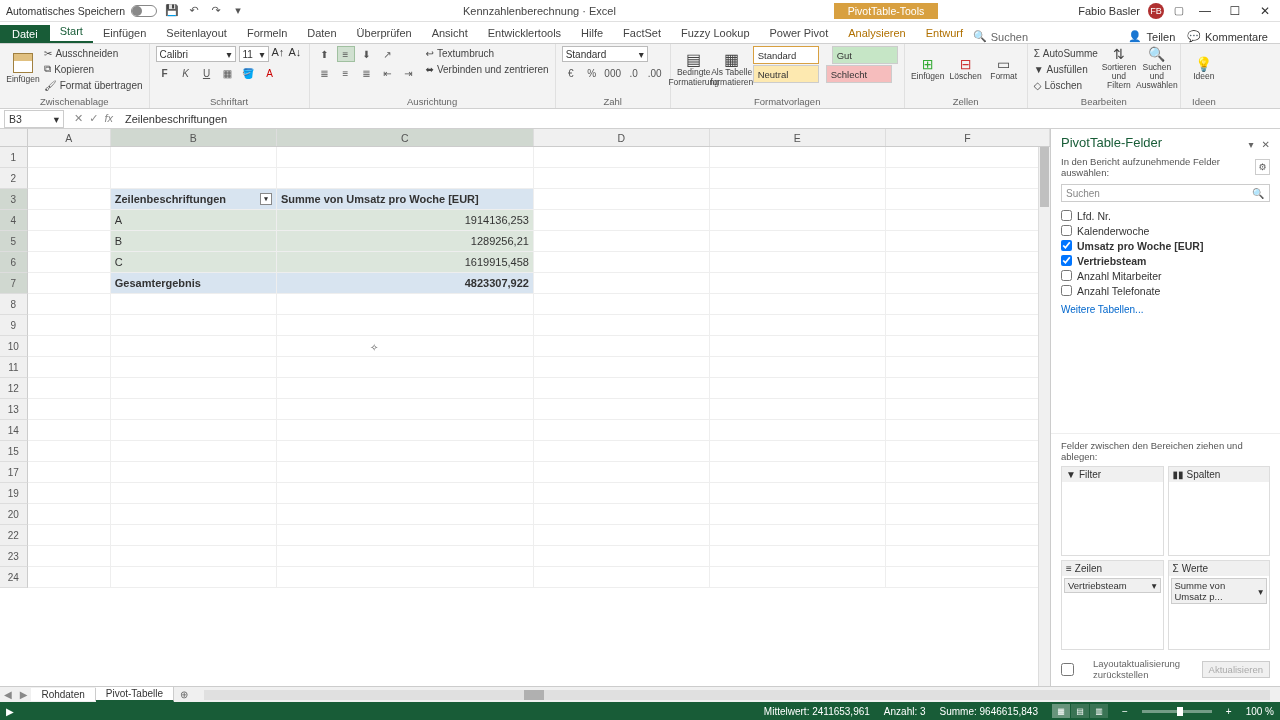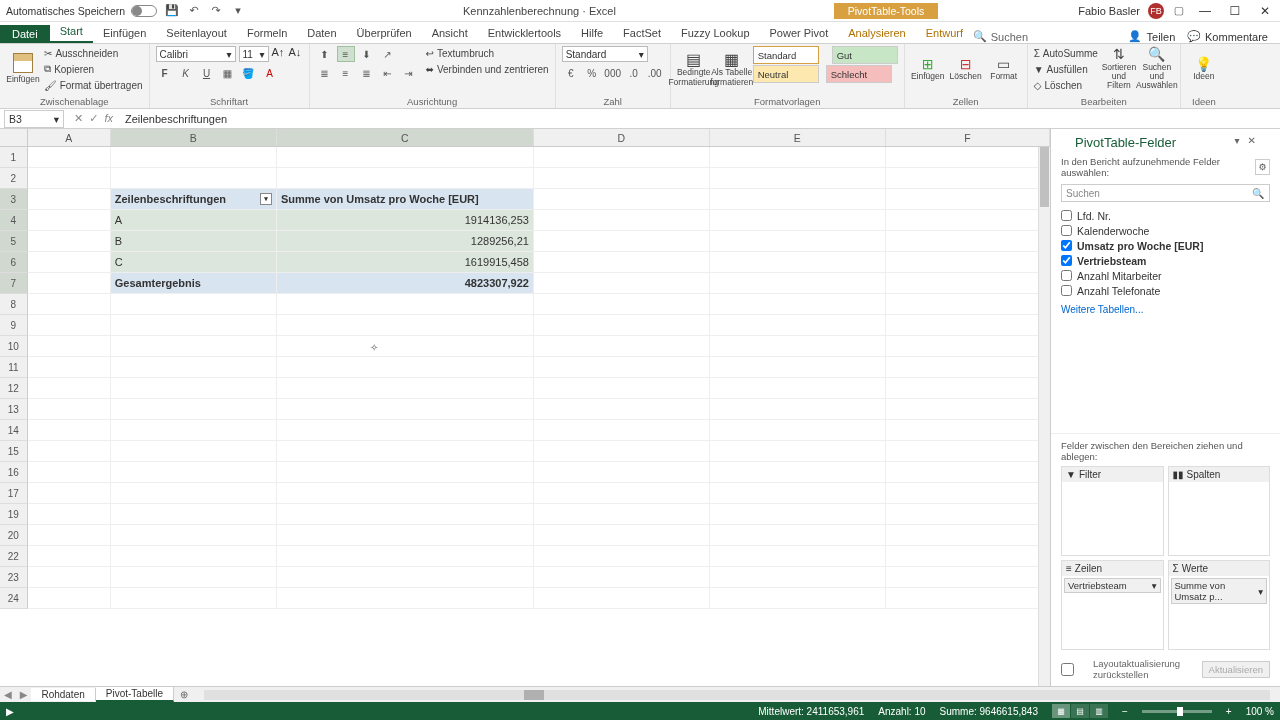--- a/index.html
+++ b/index.html
@@ -72,21 +72,21 @@
 .pivot-sel { background:#dce6dc; }
 .pivot-hdr { background:#d8e4f0; font-weight:600; }
 .pivot-total { background:#d8e4f0; font-weight:600; }
 .filter-btn { width:12px; height:12px; border:1px solid #888; background:#fff; font-size:7px; display:flex; align-items:center; justify-content:center; margin-left:auto; }
 .cursor-cell { position:absolute; left:370px; top:calc(18px + 21px*9 + 6px); font-size:10px; color:#666; }
 .scroll-v { position:absolute; right:0; top:18px; bottom:0; width:12px; background:#f0f0f0; border-left:1px solid #ddd; }
 .scroll-v .thumb { position:absolute; left:1px; right:1px; top:0; height:60px; background:#c0c0c0; }
 
 
 .pane { width:230px; border-left:1px solid #ccc; background:#fff; display:flex; flex-direction:column; font-size:11px; }
-.pane-header { padding:6px 24px; font-size:13px; color:#185c37; display:flex; justify-content:space-between; align-items:flex-start; }
+.pane-header { padding:6px 10px; font-size:13px; color:#185c37; display:flex; justify-content:space-between; align-items:flex-end; }
 .pane-header .ctrls { display:flex; gap:8px; color:#666; font-size:10px; }
 .pane .hint { padding:0 10px 4px; font-size:9.5px; color:#555; display:flex; justify-content:space-between; align-items:center; }
 .pane .gear { width:16px; height:16px; border:1px solid #ccc; display:flex; align-items:center; justify-content:center; font-size:9px; }
 .pane .search { margin:2px 10px 4px; height:18px; border:1px solid #ccc; display:flex; align-items:center; padding:0 4px; color:#888; font-size:10px; justify-content:space-between; }
 .field-list { padding:2px 10px; }
 .field-item { display:flex; align-items:center; gap:5px; font-size:10.5px; height:15px; }
 .field-item input { width:11px; height:11px; }
 .field-item.checked { font-weight:600; }
 .more-tables { padding:4px 10px; font-size:10px; color:#0066cc; }
 .pane .areas-hint { padding:6px 10px 4px; font-size:9.5px; color:#555; border-top:1px solid #eee; margin-top:auto; }
@@ -519,29 +519,20 @@
         <div class="row">
           <div class="rh">15</div>
           <div class="cell" style="width: 84px;"></div>
           <div class="cell" style="width: 168px;"></div>
           <div class="cell" style="width: 260px;"></div>
           <div class="cell" style="width: 178px;"></div>
           <div class="cell" style="width: 178px;"></div>
           <div class="cell" style="width: 166px;"></div>
         </div>
         <div class="row">
-          <div class="rh">16</div>
-          <div class="cell" style="width: 84px;"></div>
-          <div class="cell" style="width: 168px;"></div>
-          <div class="cell" style="width: 260px;"></div>
-          <div class="cell" style="width: 178px;"></div>
-          <div class="cell" style="width: 178px;"></div>
-          <div class="cell" style="width: 166px;"></div>
-        </div>
-        <div class="row">
           <div class="rh">17</div>
           <div class="cell" style="width: 84px;"></div>
           <div class="cell" style="width: 168px;"></div>
           <div class="cell" style="width: 260px;"></div>
           <div class="cell" style="width: 178px;"></div>
           <div class="cell" style="width: 178px;"></div>
           <div class="cell" style="width: 166px;"></div>
         </div>
         <div class="row">
           <div class="rh">19</div>
@@ -697,21 +688,21 @@
   <span class="add">⊕</span>
   <div class="hscroll">
       <div class="th"></div>
     </div>
 </div>
 
 <div class="status">
   <span>▶</span>
   <div class="spacer"></div>
   <span>Mittelwert: 2411653,961</span>
-  <span>Anzahl: 10</span>
+  <span>Anzahl: 3</span>
   <span>Summe: 9646615,843</span>
   <div class="views">
     <div class="vb on">▦</div>
     <div class="vb">▤</div>
     <div class="vb">▥</div>
   </div>
   <span>−</span>
   <div class="zoom-slider">
       <div class="zt"></div>
     </div>

